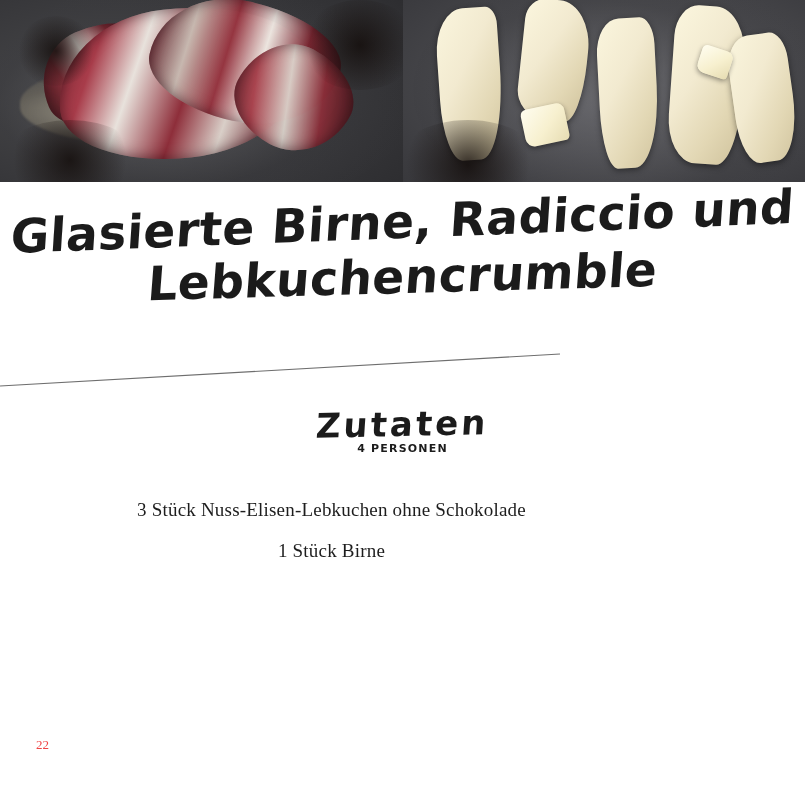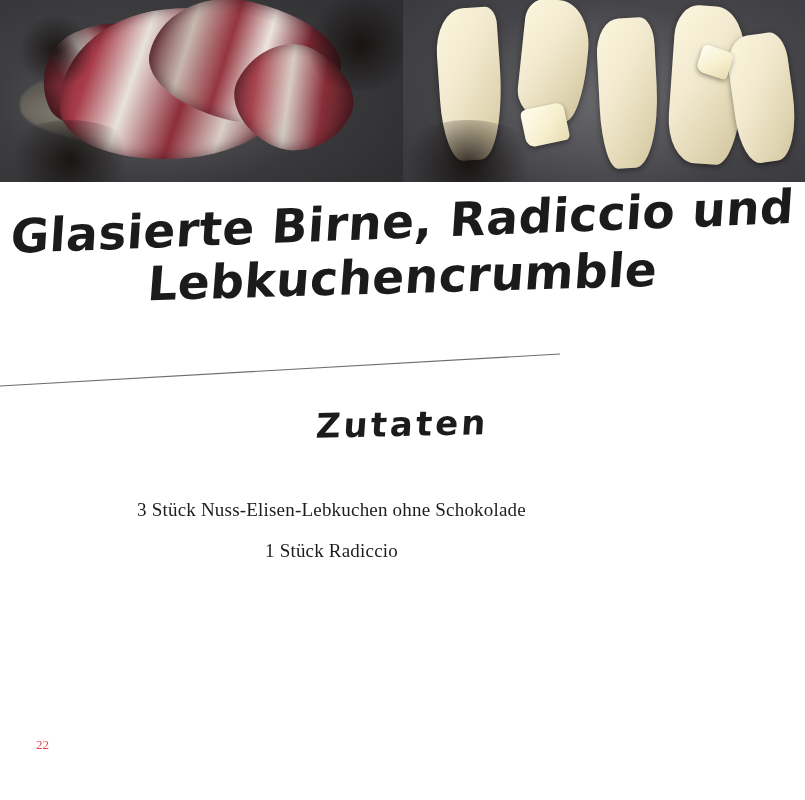--- a/index.html
+++ b/index.html
@@ -298,22 +298,23 @@
     <div class="title-line title-line-1">Glasierte Birne, Radiccio und</div>
     <div class="title-line title-line-2">Lebkuchencrumble</div>
   </div>
 
   <svg class="diag-rule" viewBox="0 0 560 36" preserveAspectRatio="none">
     <line x1="0" y1="34" x2="560" y2="2" stroke="#6e6e6e" stroke-width="1.1"></line>
   </svg>
 
   <div class="zutaten-head">
     <div class="zutaten-title">Zutaten</div>
+    <div class="zutaten-sub">4 PERSONEN</div>
   </div>
 
   <div class="ingredients">
     <div class="ingredient">3 Stück Nuss-Elisen-Lebkuchen ohne Schokolade</div>
-    <div class="ingredient">1 Stück Radiccio</div>
+    <div class="ingredient">1 Stück Birne</div>
   </div>
 
   <div class="page-number">22</div>
 
 </div>
 
 </body></html>

